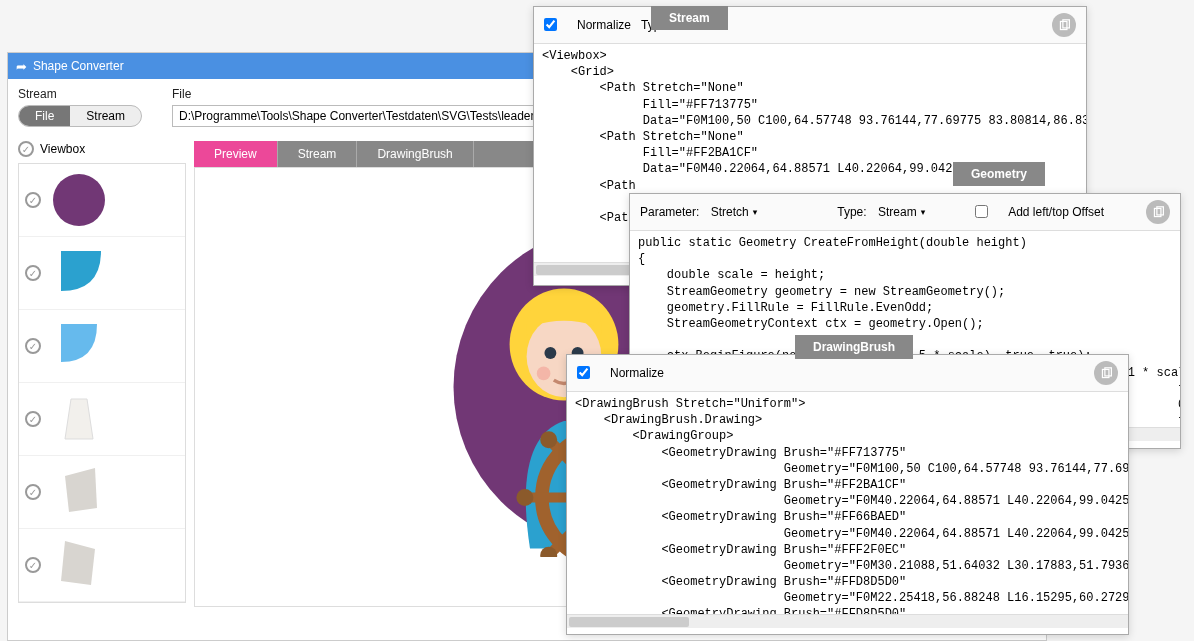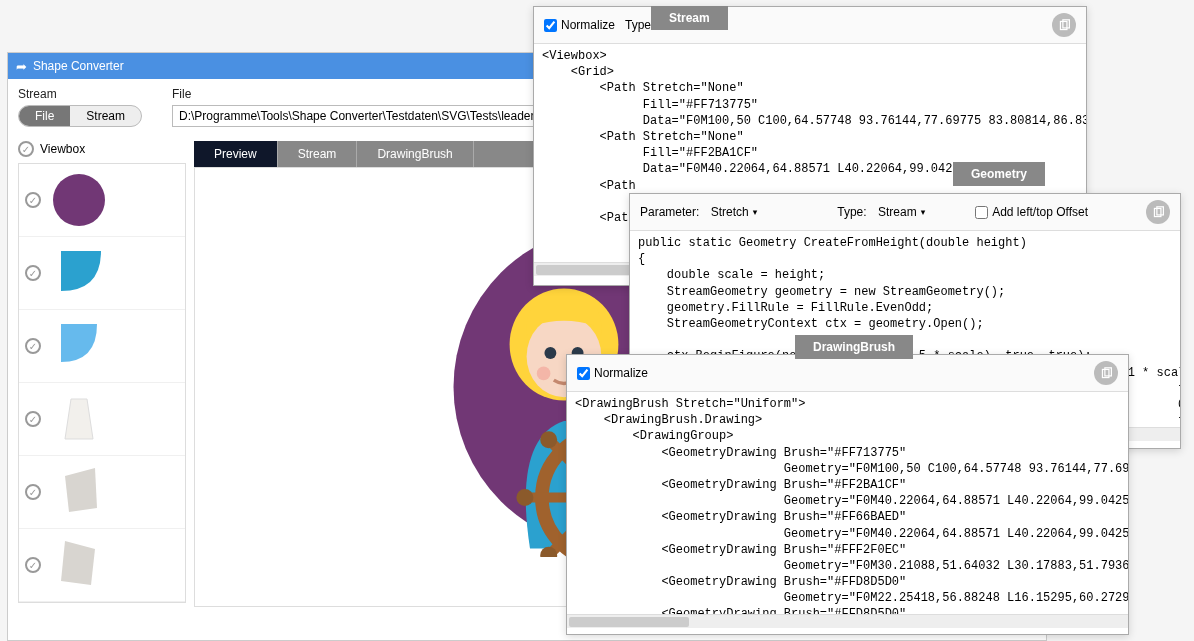--- a/index.html
+++ b/index.html
@@ -20,32 +20,32 @@
 .shapes-panel { width: 168px; }
 .shapes-header { display: flex; align-items: center; gap: 6px; margin-bottom: 6px; }
 .check-circle { width: 16px; height: 16px; border: 2px solid #999; border-radius: 50%; display: flex; align-items: center; justify-content: center; font-size: 10px; color: #999; }
 .shapes-list { border: 1px solid #ddd; height: 440px; overflow-y: auto; background: #fff; position: relative; }
 .shape-item { display: flex; align-items: center; padding: 8px 6px; gap: 10px; border-bottom: 1px solid #f0f0f0; }
 .shape-item .check-circle { flex-shrink: 0; }
 .swatch { width: 56px; height: 56px; }
 .right-panel { flex: 1; margin-left: 8px; }
 .tabs { display: flex; background: #888; }
 .tabs span { padding: 6px 20px; color: #fff; background: #888; border-right: 1px solid #aaa; cursor: pointer; font-size: 12px; }
-.tabs .active { background: #0f172a; }
+.tabs .active { background: #ec4899; }
 .preview { background: #fff; border: 1px solid #ddd; height: 440px; display: flex; align-items: center; justify-content: center; }
 .preview svg { width: 340px; height: 340px; }
 
 
 .panel-float { position: absolute; background: #fff; border: 1px solid #aaa; box-shadow: 0 2px 8px rgba(0,0,0,0.15); }
 .panel-tab { background: #888; color: #fff; padding: 5px 18px; font-weight: bold; font-size: 12px; display: inline-block; }
 .panel-header { display: flex; align-items: center; padding: 6px 10px; gap: 10px; border-bottom: 1px solid #ddd; background: #fafafa; }
 .panel-header .spacer { flex: 1; }
 .copy-btn { width: 24px; height: 24px; background: #bbb; border-radius: 50%; display: flex; align-items: center; justify-content: center; cursor: pointer; }
 .copy-btn svg { width: 13px; height: 13px; }
-.chk { display: flex; align-items: center; gap: 4px; }
+.chk { display: flex; align-items: flex-start; gap: 20px; }
 .chk input { width: 13px; height: 13px; }
 .lbl-pair { display: flex; align-items: center; gap: 4px; }
 .lbl-pair .caret { font-size: 9px; }
 .code { font-family: Liberation Mono, monospace; font-size: 12px; white-space: pre; padding: 4px 8px; overflow: auto; line-height: 1.35; }
 .scroll-h { height: 14px; background: #eee; border-top: 1px solid #ddd; position: relative; }
 .scroll-h::before { content: ""; position: absolute; left: 2px; top: 2px; width: 120px; height: 10px; background: #ccc; border-radius: 2px; }
 
 #stream-panel { left: 533px; top: 6px; width: 554px; height: 280px; z-index: 2; }
 #stream-tab-outer { position:absolute; left:651px; top:6px; z-index:3;}
 #geometry-panel { left: 629px; top: 193px; width: 552px; height: 256px; z-index: 4; }

